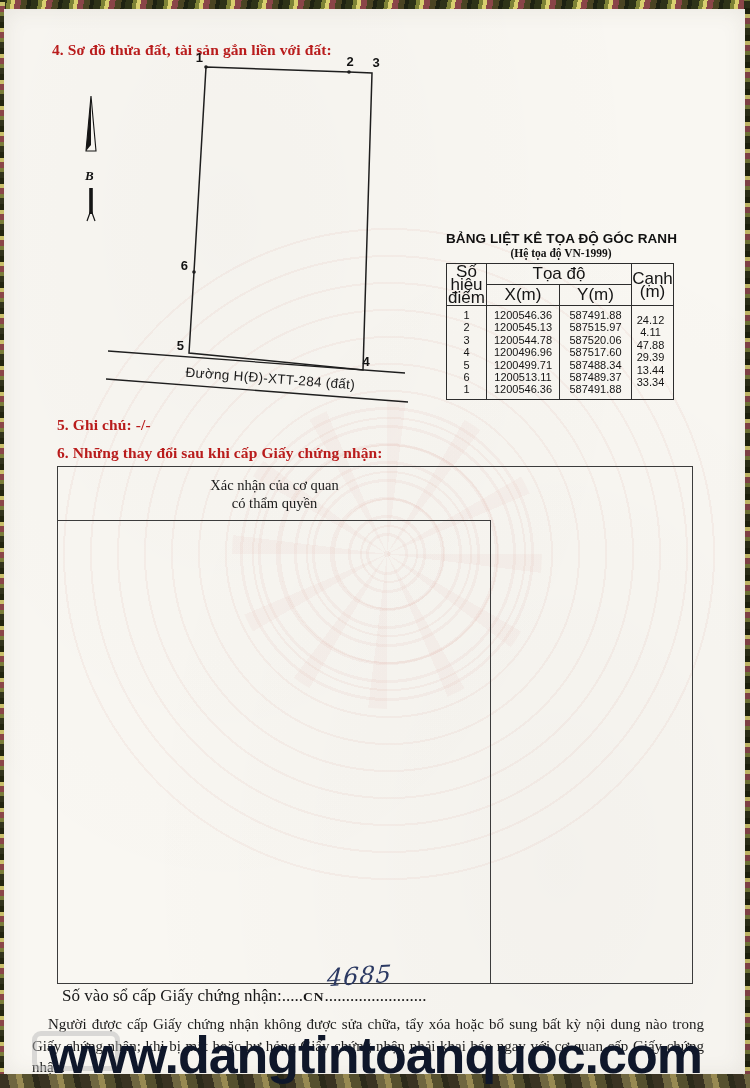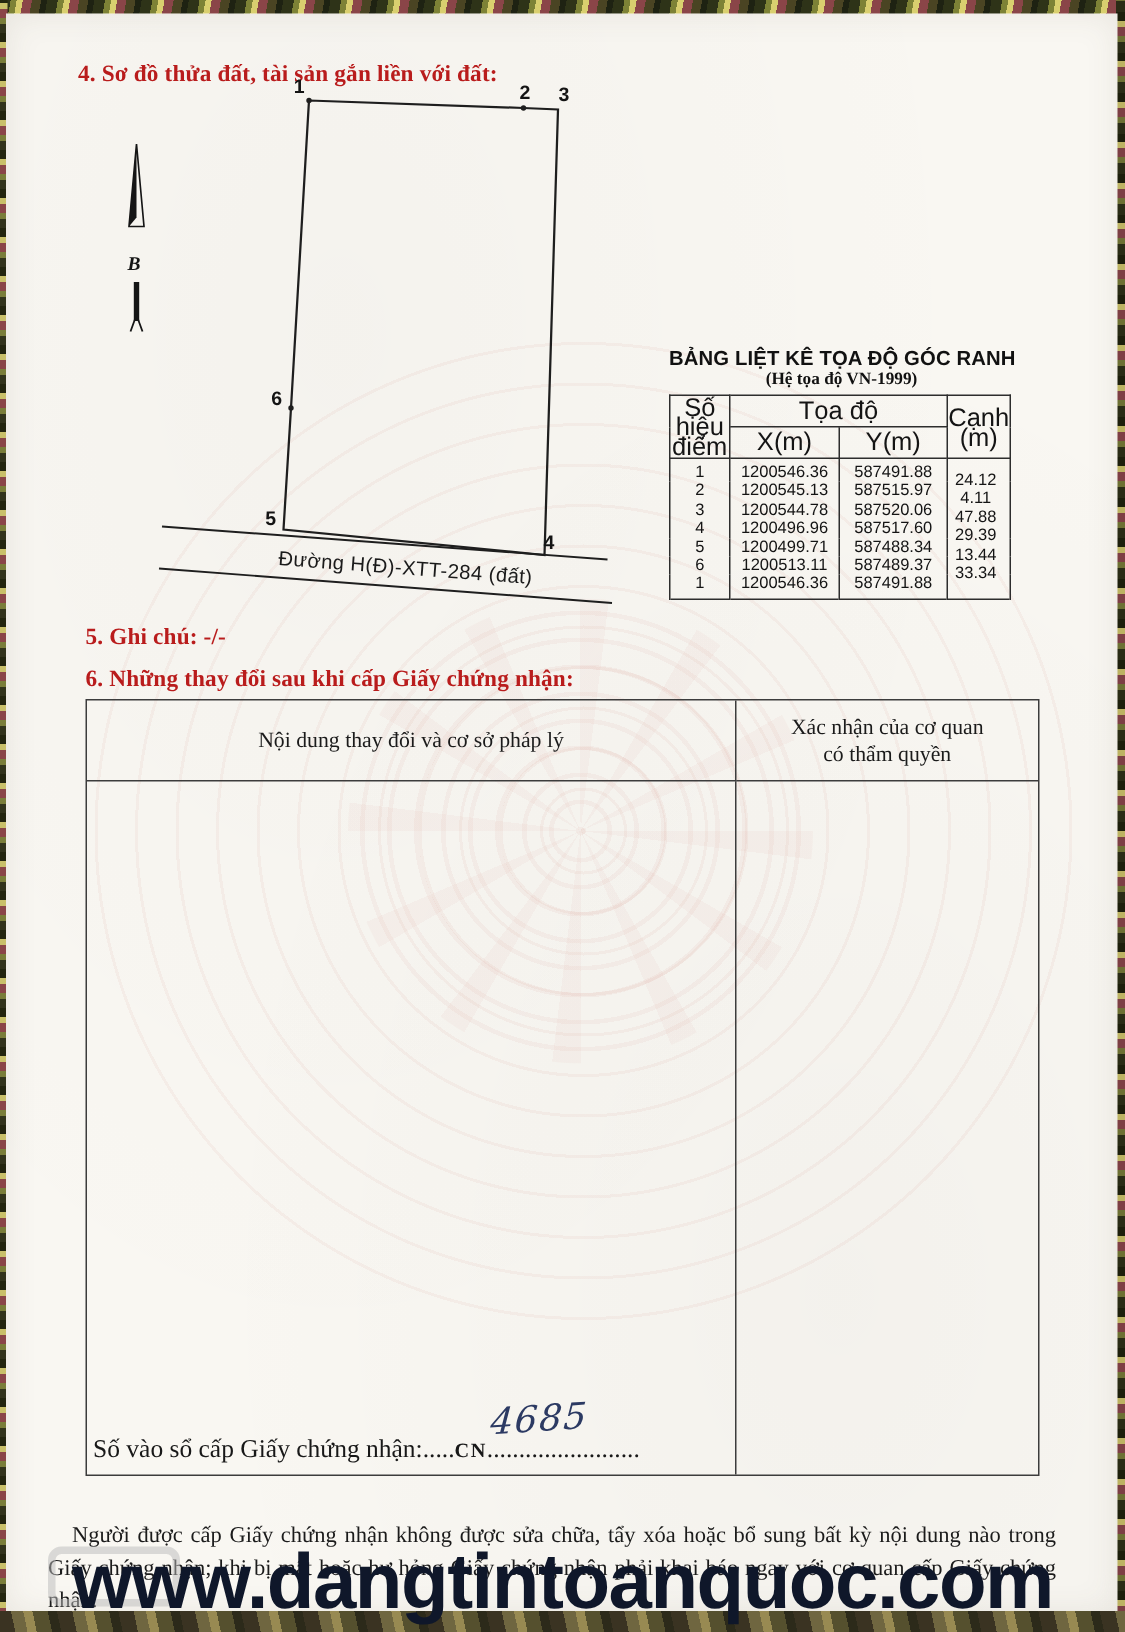--- a/index.html
+++ b/index.html
@@ -66,21 +66,21 @@
   td.canh { text-align:right; padding-right:4px !important; }
   td.canh span { position:relative; top:5px; display:inline-block; }
   
   .changes { position:absolute; left:57px; top:466px; width:636px; height:518px;
     border:1.4px solid #3c3c3c; display:grid; grid-template-columns:433px 1fr; grid-template-rows:54px 1fr; }
   .changes .hc { border-bottom:1.2px solid #3c3c3c; display:flex; align-items:center; justify-content:center;
     font-size:14.5px; color:#1b1b1b; text-align:center; line-height:18px; }
   .changes .c1 { border-right:1.2px solid #3c3c3c; }
   .changes .b1 { border-right:1.2px solid #3c3c3c; grid-row:2; }
   
-  .registry { position:absolute; left:62px; top:956px; font-size:17px; color:#181818; white-space:nowrap; }
+  .registry { position:absolute; left:62px; top:986px; font-size:17px; color:#181818; white-space:nowrap; }
   .registry .cn { font-size:13.5px; font-weight:bold; letter-spacing:1px; }
   .hand-wrap { position:relative; display:inline-block; }
   .handwritten { position:absolute; left:2px; top:-24px; font-size:24px; color:#2c3a63;
     font-style:italic; transform:rotate(-4deg) skewX(-8deg); letter-spacing:1px; font-weight:500;
     font-family:"DejaVu Serif",serif; }
   
   .footnote { position:absolute; left:32px; top:1014px; width:672px; font-size:15px;
     line-height:21.5px; color:#1b1b1b; text-align:justify; }
   .footnote .ind { display:inline-block; width:16px; }
   
@@ -205,21 +205,20 @@
           <td class="canh"><span></span></td>
         </tr>
       </tbody>
     </table>
   </div>
 
   <div id="sec5" class="h-bold">5. Ghi chú: -/-</div>
   <div id="sec6" class="h-bold">6. Những thay đổi sau khi cấp Giấy chứng nhận:</div>
 
   <div class="changes">
-    <div class="hc c1">Nội dung thay đổi và cơ sở pháp lý</div>
     <div class="hc">
       <div>
         <span>Xác nhận của cơ quan</span><br>
         <span>có thẩm quyền</span>
       </div>
     </div>
     <div class="b1"></div>
     <div></div>
   </div>
 

